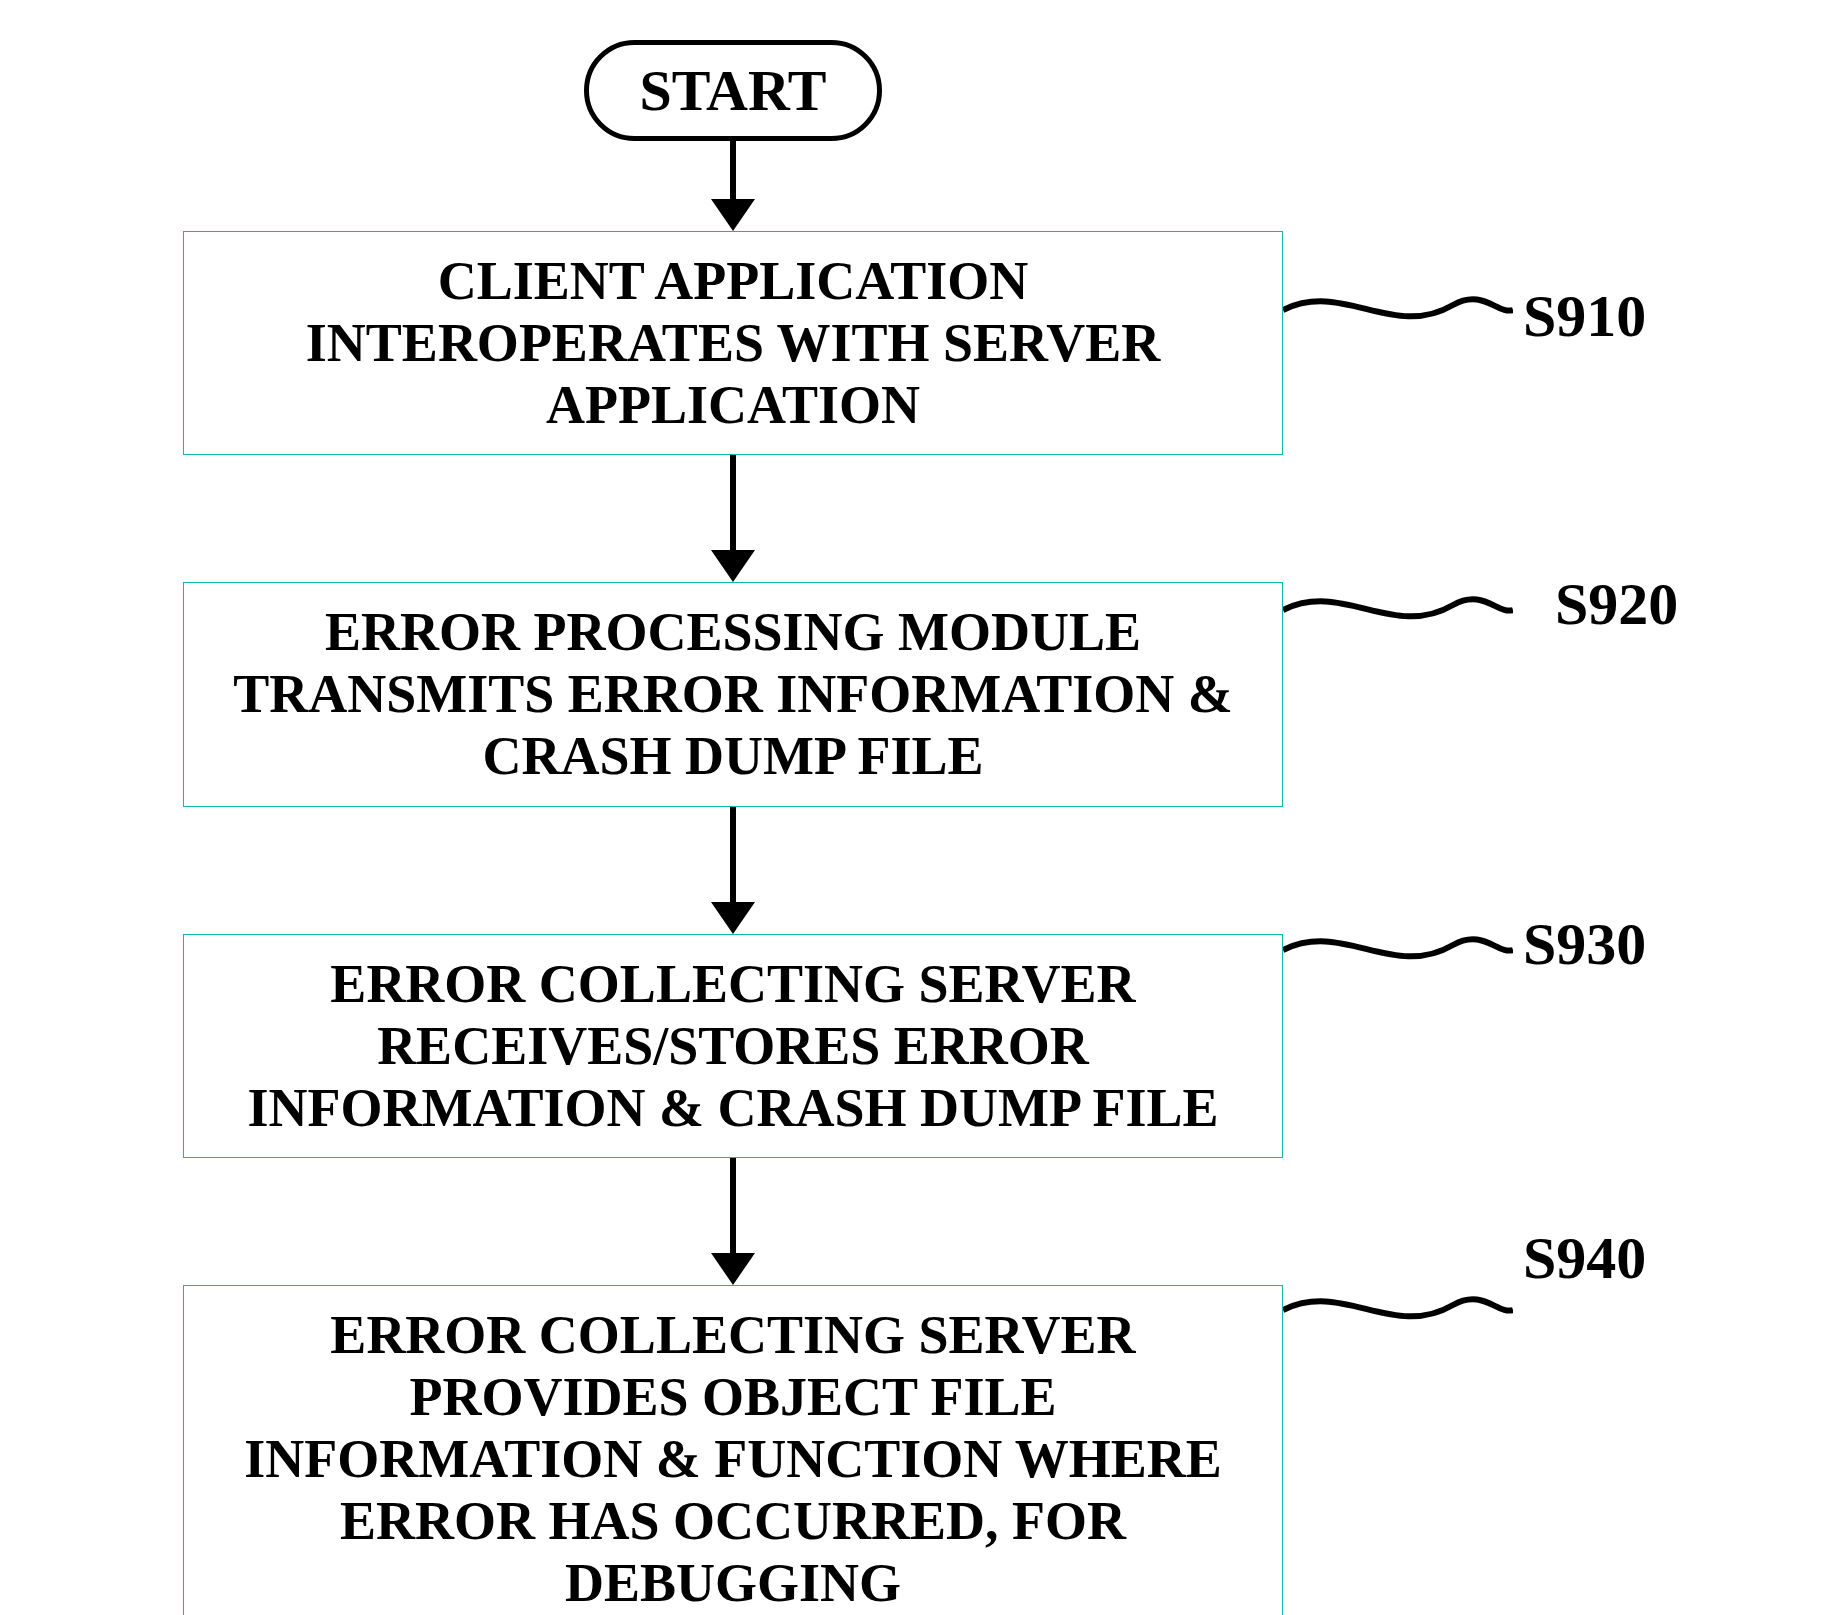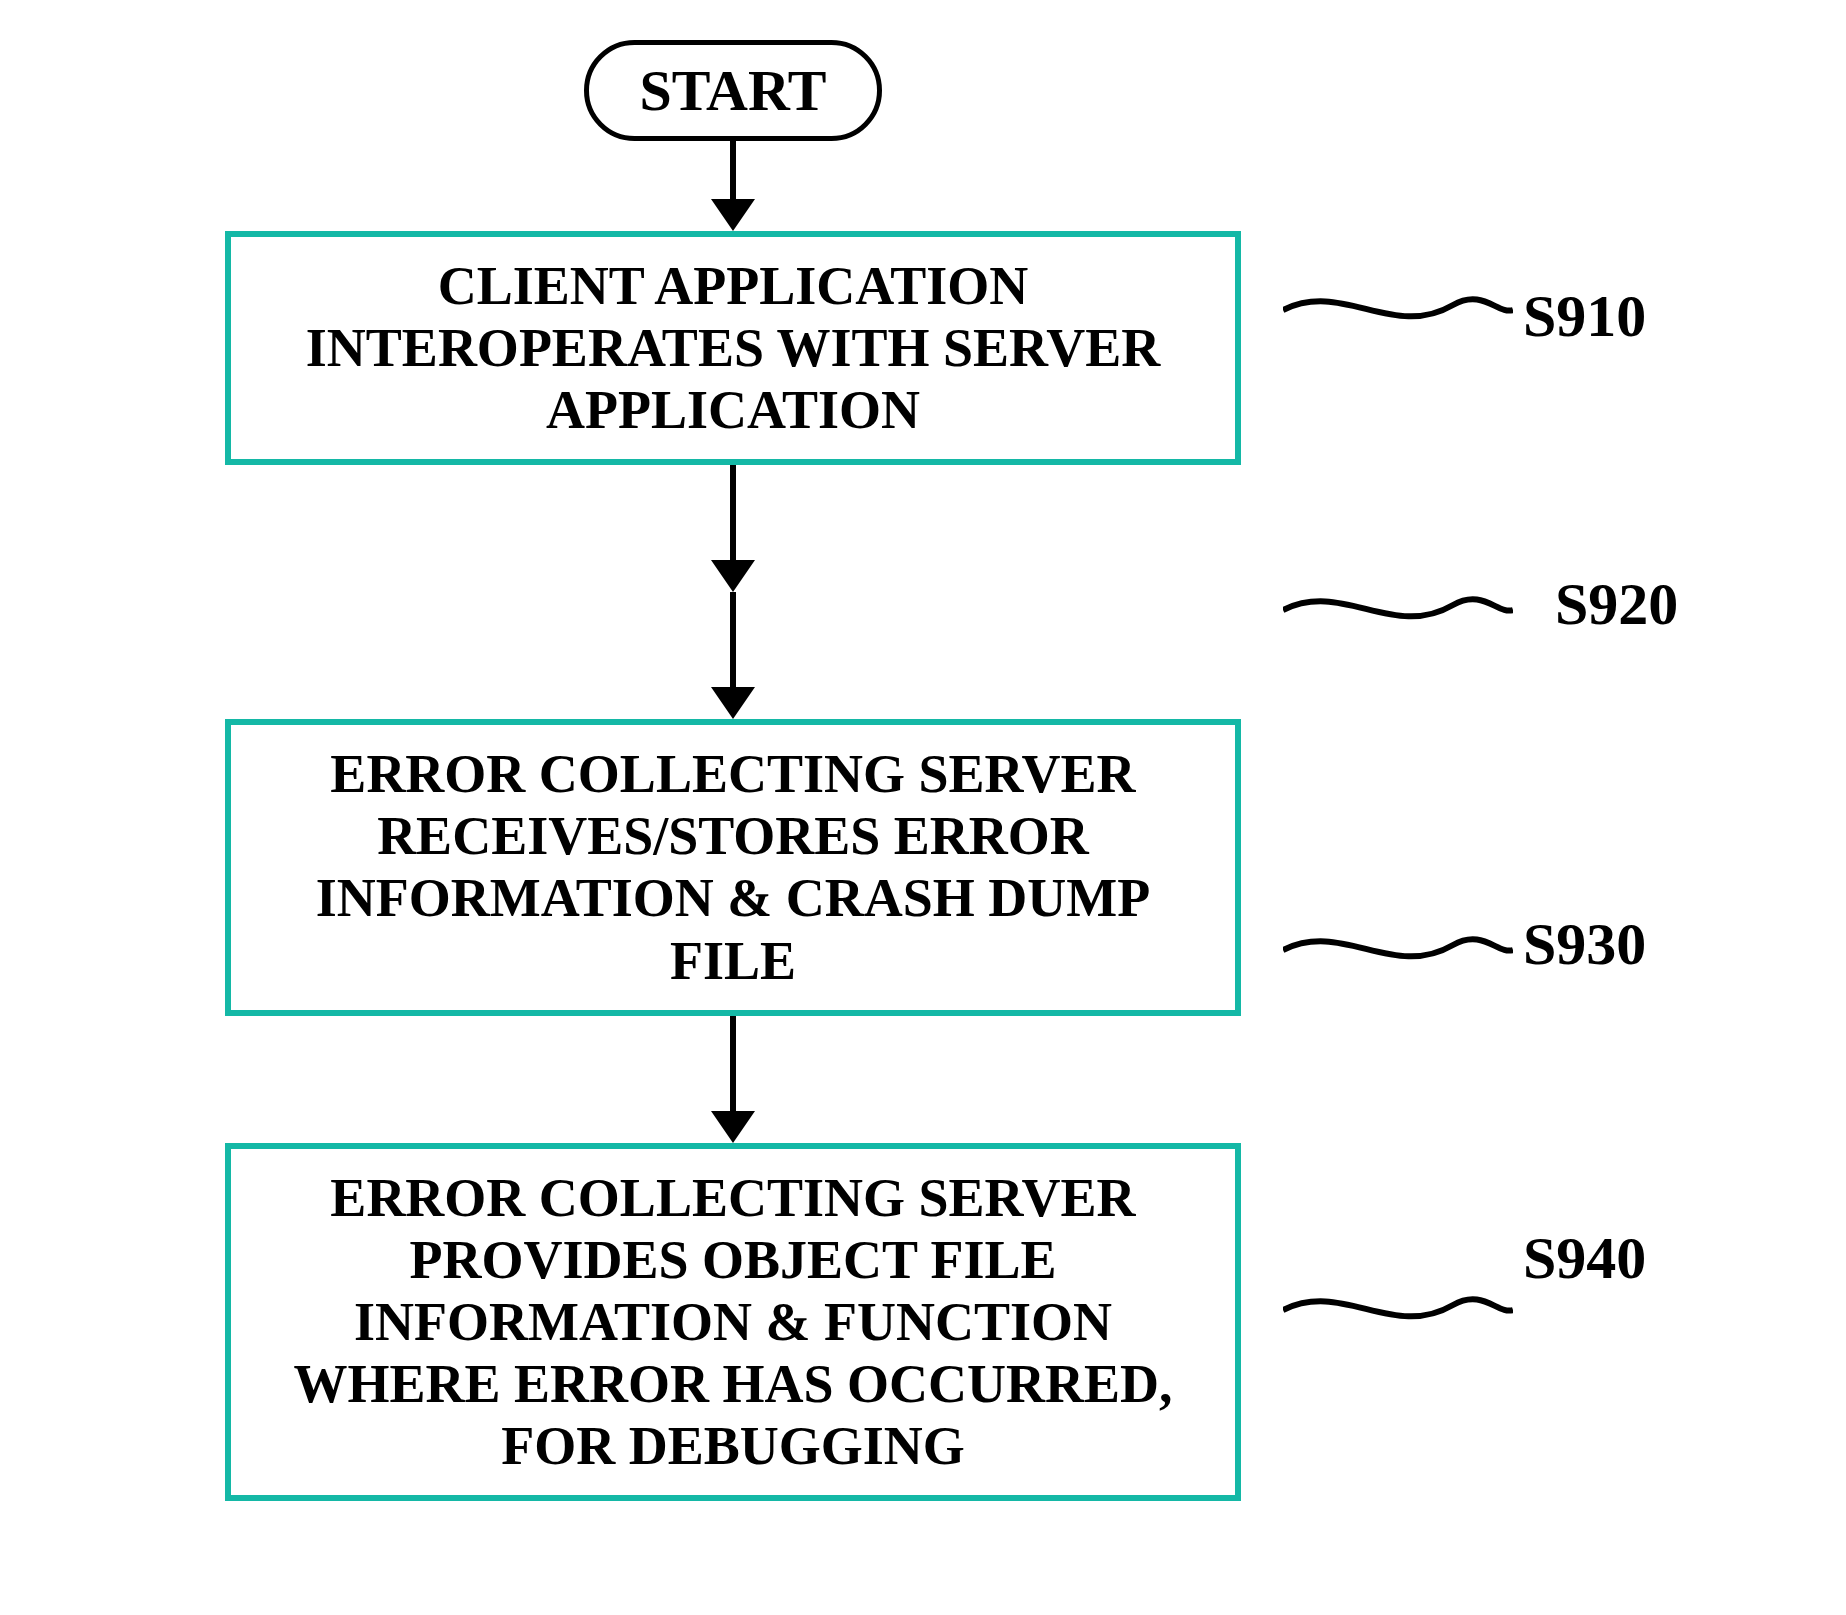--- a/index.html
+++ b/index.html
@@ -25,27 +25,27 @@
   .terminator {
     border: 5px solid #000;
     border-radius: 60px;
     padding: 12px 50px;
     font-size: 58px;
     font-weight: bold;
     text-align: right;
     background: #fff;
   }
   .process {
-    border: 6px solid #14b8a6;
+    border: 1px solid #14b8a6;
     padding: 18px 30px;
     font-size: 54px;
     font-weight: bold;
     text-align: center;
     line-height: 1.15;
-    width: 1016px;
+    width: 1100px;
     background: #fff;
     position: relative;
   }
   .arrow {
     display: flex;
     flex-direction: column;
     align-items: center;
   }
   .arrow .shaft {
     width: 6px;
@@ -86,20 +86,23 @@
 
     <div class="process" id="box-s910">
       <span>CLIENT APPLICATION INTEROPERATES WITH SERVER APPLICATION</span>
     </div>
 
     <div class="arrow">
       <div class="shaft" style="height:95px"></div>
         <div class="head"></div>
     </div>
 
+    <div class="process" id="box-s920">
+      <span>ERROR PROCESSING MODULE TRANSMITS ERROR INFORMATION &amp; CRASH DUMP FILE</span>
+    </div>
 
     <div class="arrow">
       <div class="shaft" style="height:95px"></div>
         <div class="head"></div>
     </div>
 
     <div class="process" id="box-s930">
       <span>ERROR COLLECTING SERVER RECEIVES/STORES ERROR INFORMATION &amp; CRASH DUMP FILE</span>
     </div>
 

